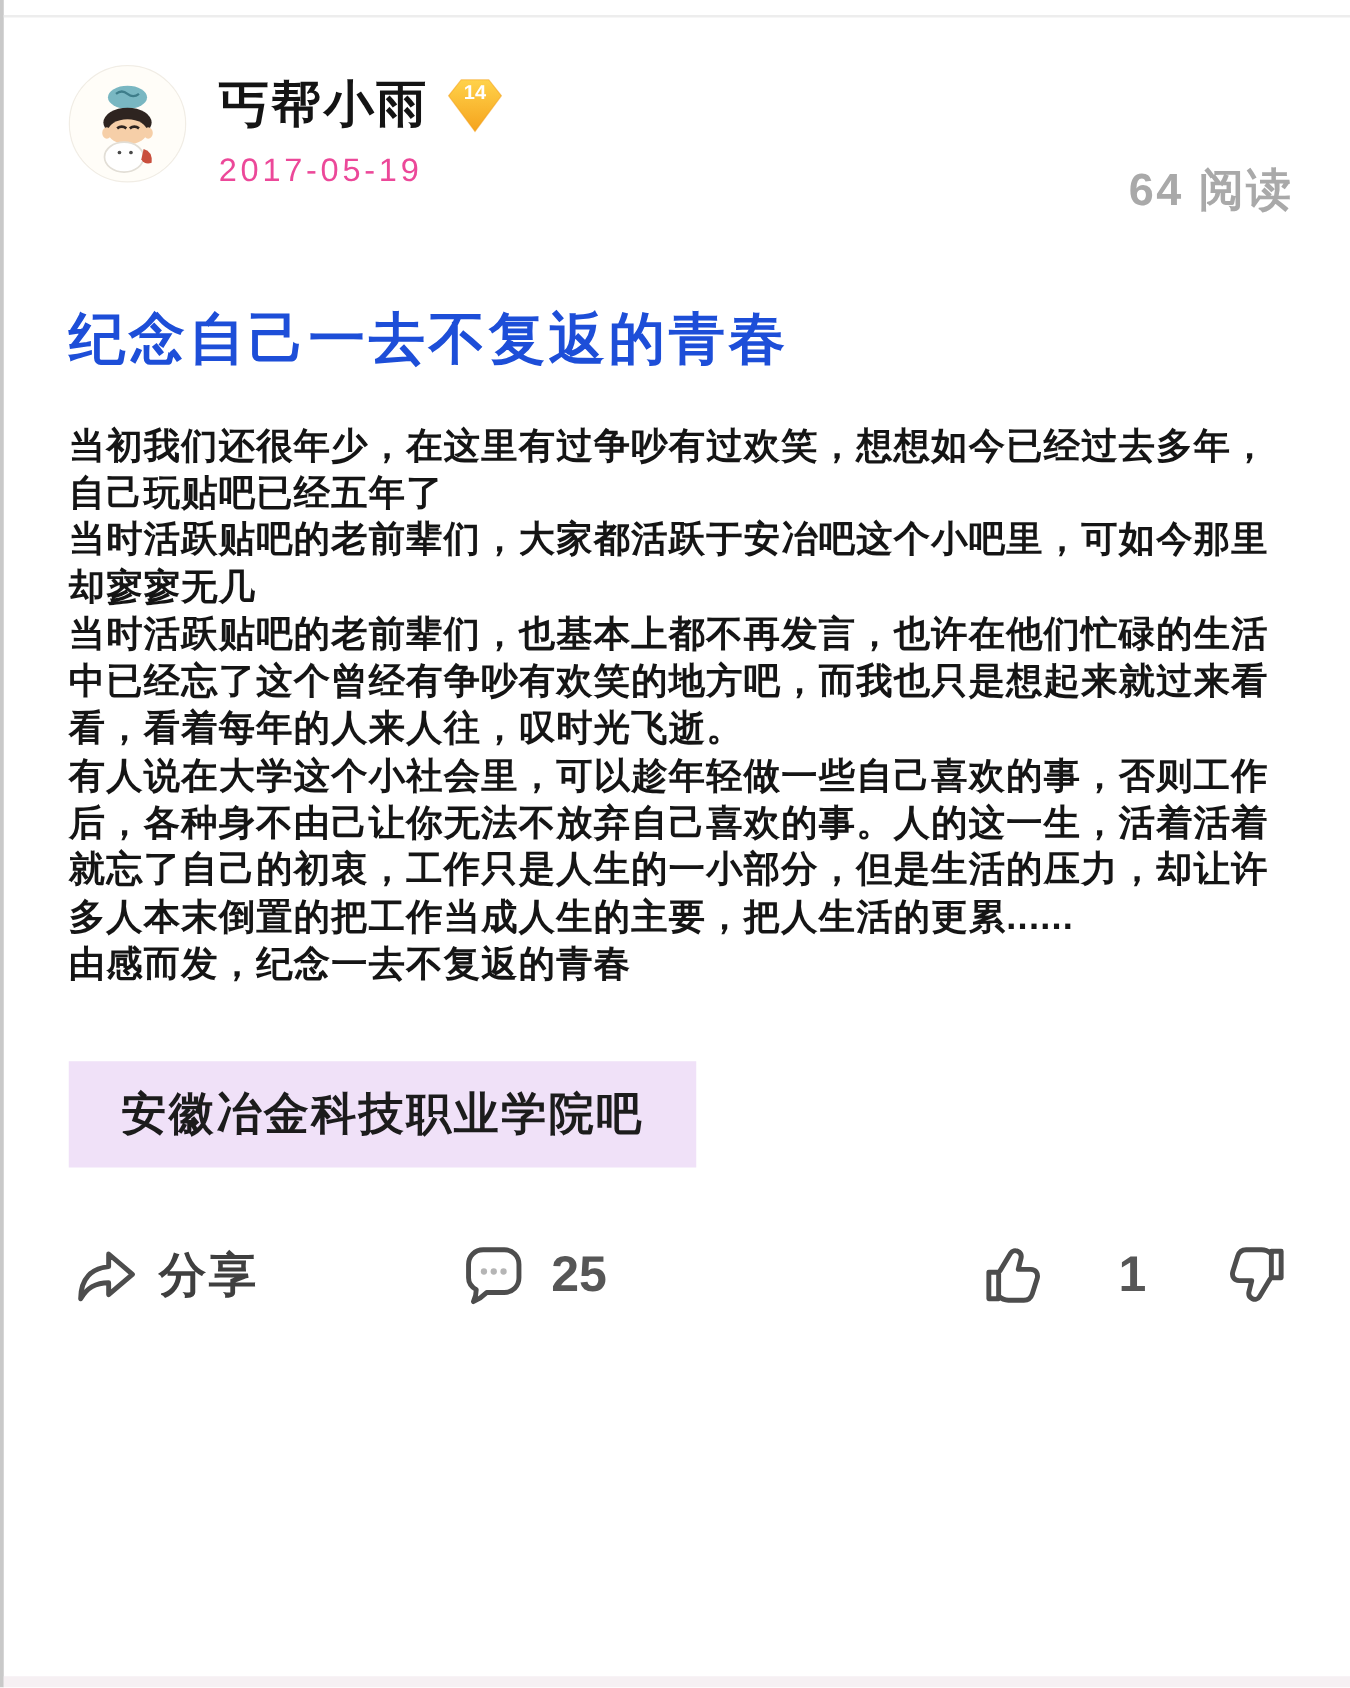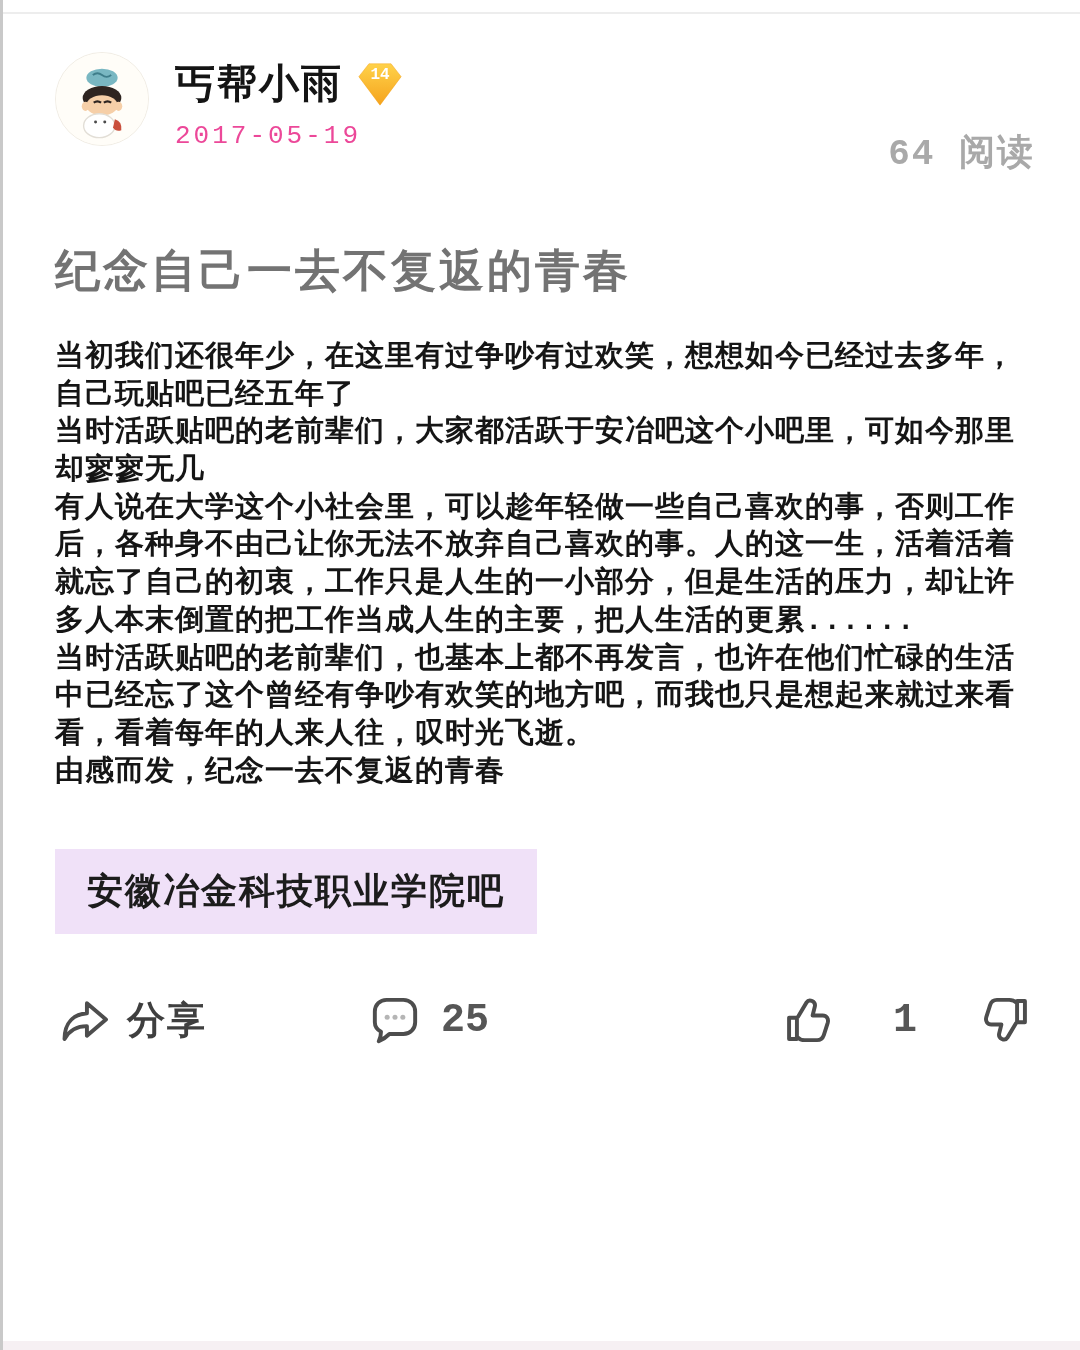--- a/index.html
+++ b/index.html
@@ -6,45 +6,45 @@
   body{
     width:1080px;height:1350px;position:relative;background:#ffffff;overflow:hidden;
     font-family:"Liberation Sans","DejaVu Sans",sans-serif;
     -webkit-font-smoothing:antialiased;
   }
   .edge-left{position:absolute;left:0;top:0;width:3px;height:1350px;background:#c9c9c9;}
   .top-divider{position:absolute;top:12px;left:3px;right:0;height:2px;background:#ededed;}
   .bottom-strip{position:absolute;bottom:0;left:3px;right:0;height:9px;background:#f6f0f3;}
 
   .content{position:absolute;top:0;left:3px;right:0;bottom:9px;box-sizing:border-box;
-    padding:52px 45px 0 52px;font-family:Liberation Mono, monospace;}
+    padding:52px 45px 0 52px;}
 
   
   .header{display:flex;align-items:flex-start;}
   .avatar{width:92px;height:92px;border-radius:50%;overflow:hidden;background:#fffdf8;
     border:1px solid #f1ede5;flex:0 0 auto;cursor:pointer;}
   .head-meta{margin-left:26px;padding-top:4px;}
   .name-row{display:flex;align-items:center;}
   .username{font-size:40px;font-weight:700;color:#141414;letter-spacing:2px;cursor:pointer;}
   .badge{position:relative;width:46px;height:46px;margin-left:14px;flex:0 0 auto;}
   .badge svg{display:block;width:46px;height:46px;}
   .badge .lvl{position:absolute;left:0;top:5px;width:100%;text-align:center;
     font-size:16px;font-weight:700;color:#ffffff;}
   .date{margin-top:10px;font-size:26px;color:#ec4899;letter-spacing:3px;}
   .read-count{margin-left:auto;margin-top:76px;font-size:36px;color:#a9a9a9;
     font-weight:600;letter-spacing:2px;white-space:nowrap;}
 
   
-  .title{margin-top:64px;font-size:45px;font-weight:800;color:#737373;letter-spacing:3px;}
+  .title{margin-top:64px;font-size:45px;font-weight:800;color:#1d4ed8;letter-spacing:3px;}
   .body-text{margin-top:38px;font-size:29px;line-height:1.30;font-weight:650;color:#151515;
     letter-spacing:1px;}
   .body-text p{margin:0;}
 
   .forum-tag{display:inline-block;margin-top:58px;background:#f0e1f8;color:#1c1c1c;
-    font-size:36px;font-weight:700;letter-spacing:2px;padding:18px 32px;cursor:pointer;}
+    font-size:36px;font-weight:700;letter-spacing:2px;padding:18px 42px;cursor:pointer;}
 
   
   .footer{margin-top:58px;display:flex;align-items:center;color:#4d4d4d;}
   .action{display:flex;align-items:center;cursor:pointer;}
   .action svg{display:block;}
   .action-label{margin-left:16px;font-size:38px;font-weight:700;color:#3f3f3f;letter-spacing:2px;}
   .action-count{margin-left:18px;font-size:40px;font-weight:600;color:#565656;}
   .comment-action{margin-left:160px;}
   .like-action{margin-left:auto;}
   .like-count{margin-left:58px;margin-right:62px;font-size:40px;font-weight:600;color:#565656;}
@@ -94,22 +94,22 @@
       <div class="date">2017-05-19</div>
     </div>
     <div class="read-count">64 阅读</div>
   </div>
 
   <div class="title">纪念自己一去不复返的青春</div>
 
   <div class="body-text">
     <p>当初我们还很年少，在这里有过争吵有过欢笑，想想如今已经过去多年，自己玩贴吧已经五年了</p>
     <p>当时活跃贴吧的老前辈们，大家都活跃于安冶吧这个小吧里，可如今那里却寥寥无几</p>
+    <p>当时活跃贴吧的老前辈们，也基本上都不再发言，也许在他们忙碌的生活中已经忘了这个曾经有争吵有欢笑的地方吧，而我也只是想起来就过来看看，看着每年的人来人往，叹时光飞逝。</p>
     <p>有人说在大学这个小社会里，可以趁年轻做一些自己喜欢的事，否则工作后，各种身不由己让你无法不放弃自己喜欢的事。人的这一生，活着活着就忘了自己的初衷，工作只是人生的一小部分，但是生活的压力，却让许多人本末倒置的把工作当成人生的主要，把人生活的更累......</p>
-    <p>当时活跃贴吧的老前辈们，也基本上都不再发言，也许在他们忙碌的生活中已经忘了这个曾经有争吵有欢笑的地方吧，而我也只是想起来就过来看看，看着每年的人来人往，叹时光飞逝。</p>
     <p>由感而发，纪念一去不复返的青春</p>
   </div>
 
   <div>
     <span class="forum-tag">安徽冶金科技职业学院吧</span>
   </div>
 
   <div class="footer">
 
     <div class="action">

